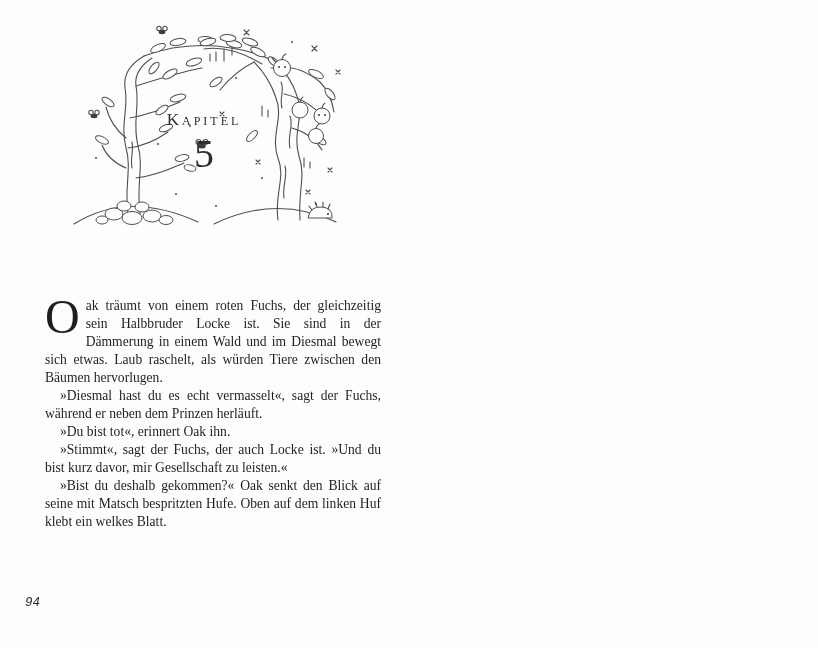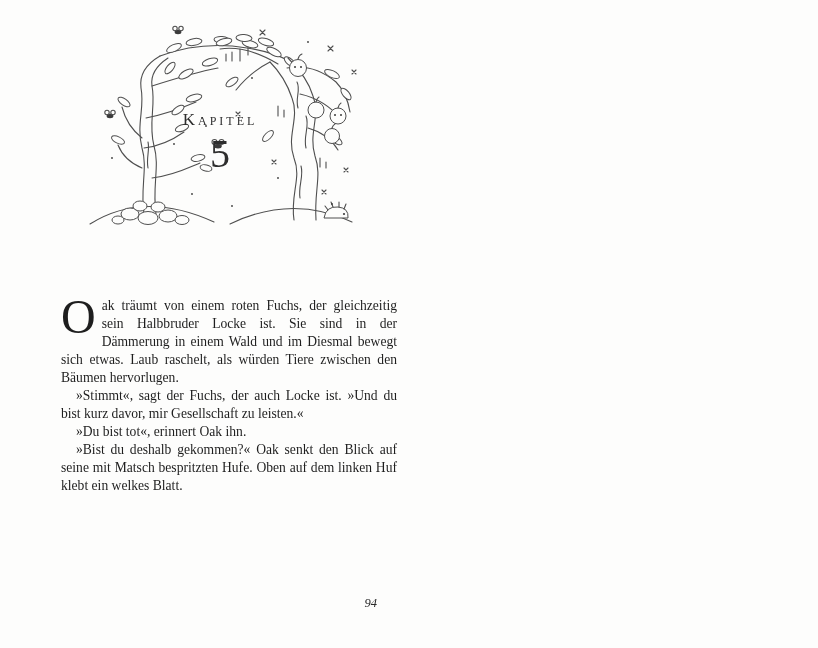--- a/index.html
+++ b/index.html
@@ -2,42 +2,42 @@
 <html><head>
 <meta charset="utf-8">
 <style>
   html,body{margin:0;padding:0;}
   body{
     width:818px;height:648px;position:relative;overflow:hidden;
     background:#fdfdfc;
     font-family:"Liberation Serif","DejaVu Serif",serif;
     color:#1e1e1e;
   }
-  .page{position:absolute;top:0;height:648px;margin-left:16px;}
+  .page{position:absolute;top:0;height:648px;}
   .illustration-wrap{position:absolute;left:66px;top:18px;width:276px;height:220px;}
   .illustration-wrap svg{position:absolute;left:0;top:0;}
   .chapter-heading{
     position:absolute;left:0;top:92px;width:100%;text-align:center;
     font-variant:small-caps;letter-spacing:3px;font-size:17px;color:#2e2e2e;
   }
   .chapter-number{
     position:absolute;left:0;top:112px;width:100%;text-align:center;
     font-size:40px;color:#2e2e2e;
   }
   .textcol{position:absolute;}
   .textcol-left{left:45px;top:297px;width:336px;}
   p.para{margin:0;text-align:justify;font-size:13.6px;line-height:18px;}
   p.para.indent{text-indent:15px;}
   .dropcap{
     float:left;font-size:48px;line-height:36px;padding:2px 6px 0 0;
     font-weight:400;
   }
   .pagenum{
-    position:absolute;top:596px;text-align:right;
-    font-style:italic;font-size:12.5px;color:#2a2a2a;
+    position:absolute;top:596px;text-align:left;
+    font-style:italic;font-size:12.5px;color:#2a2a2a;font-family:Liberation Mono, monospace;
   }
   .pagenum-left{left:25px;width:336px;}
   .ink{stroke:#4f4f4f;fill:none;stroke-width:1.1;stroke-linecap:round;stroke-linejoin:round;}
   .ink-fill{stroke:#4f4f4f;fill:#fdfdfc;stroke-width:1;stroke-linejoin:round;}
   .ink-dark{fill:#3b3b3b;stroke:none;}
 </style>
 </head>
 <body>
 
 <div class="page" style="left:0;width:409px;">
@@ -181,22 +181,23 @@
         <circle cx="110" cy="176" r="0.9"></circle>
           <circle cx="226" cy="24" r="0.9"></circle>
       </g>
     </svg>
     <div class="chapter-heading">Kapitel</div>
     <div class="chapter-number">5</div>
   </div>
 
   <div class="textcol textcol-left">
       <p class="para"><span class="dropcap">O</span><span>ak träumt von einem roten Fuchs, der gleichzeitig sein Halbbruder Locke ist. Sie sind in der Dämmerung in einem Wald und im Diesmal bewegt sich etwas. Laub raschelt, als würden Tiere zwischen den Bäumen hervorlugen.</span></p>
+      <p class="para indent"><span>»Diesmal hast du es echt vermasselt«, sagt der Fuchs, während er neben dem Prinzen herläuft.</span></p>
+      <p class="para indent"><span>»Du bist tot«, erinnert Oak ihn.</span></p>
       <p class="para indent"><span>»Stimmt«, sagt der Fuchs, der auch Locke ist. »Und du bist kurz davor, mir Gesellschaft zu leisten.«</span></p>
-      <p class="para indent"><span>»Du bist tot«, erinnert Oak ihn.</span></p>
       <p class="para indent"><span>»Bist du deshalb gekommen?« Oak senkt den Blick auf seine mit Matsch bespritzten Hufe. Oben auf dem linken Huf klebt ein welkes Blatt.</span></p>
     </div>
 
   <div class="pagenum pagenum-left">94</div>
 </div>
 
 <div class="page" style="left:409px;width:409px;">
   
   
 </div>

